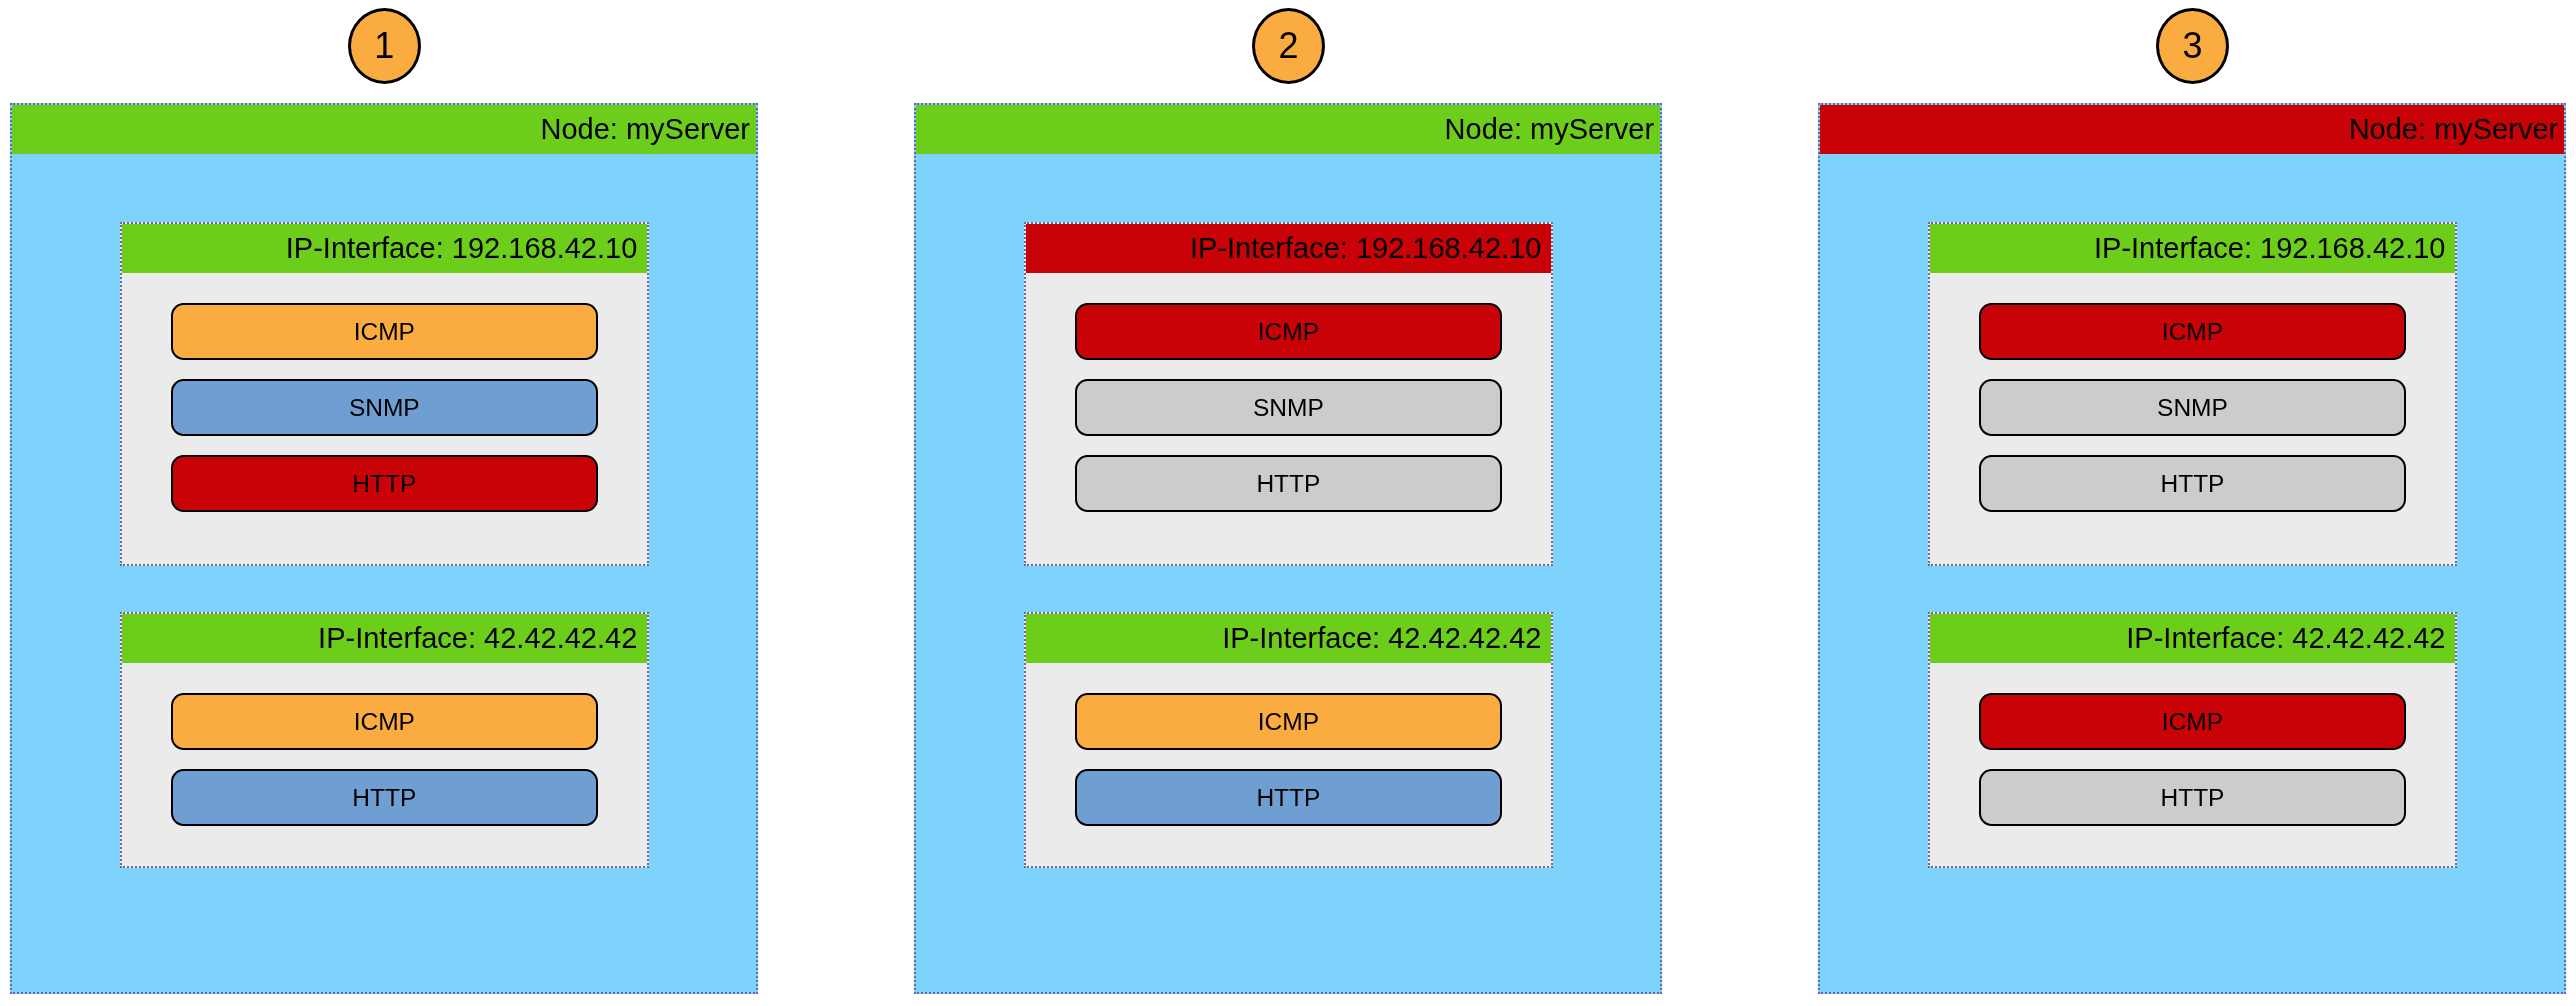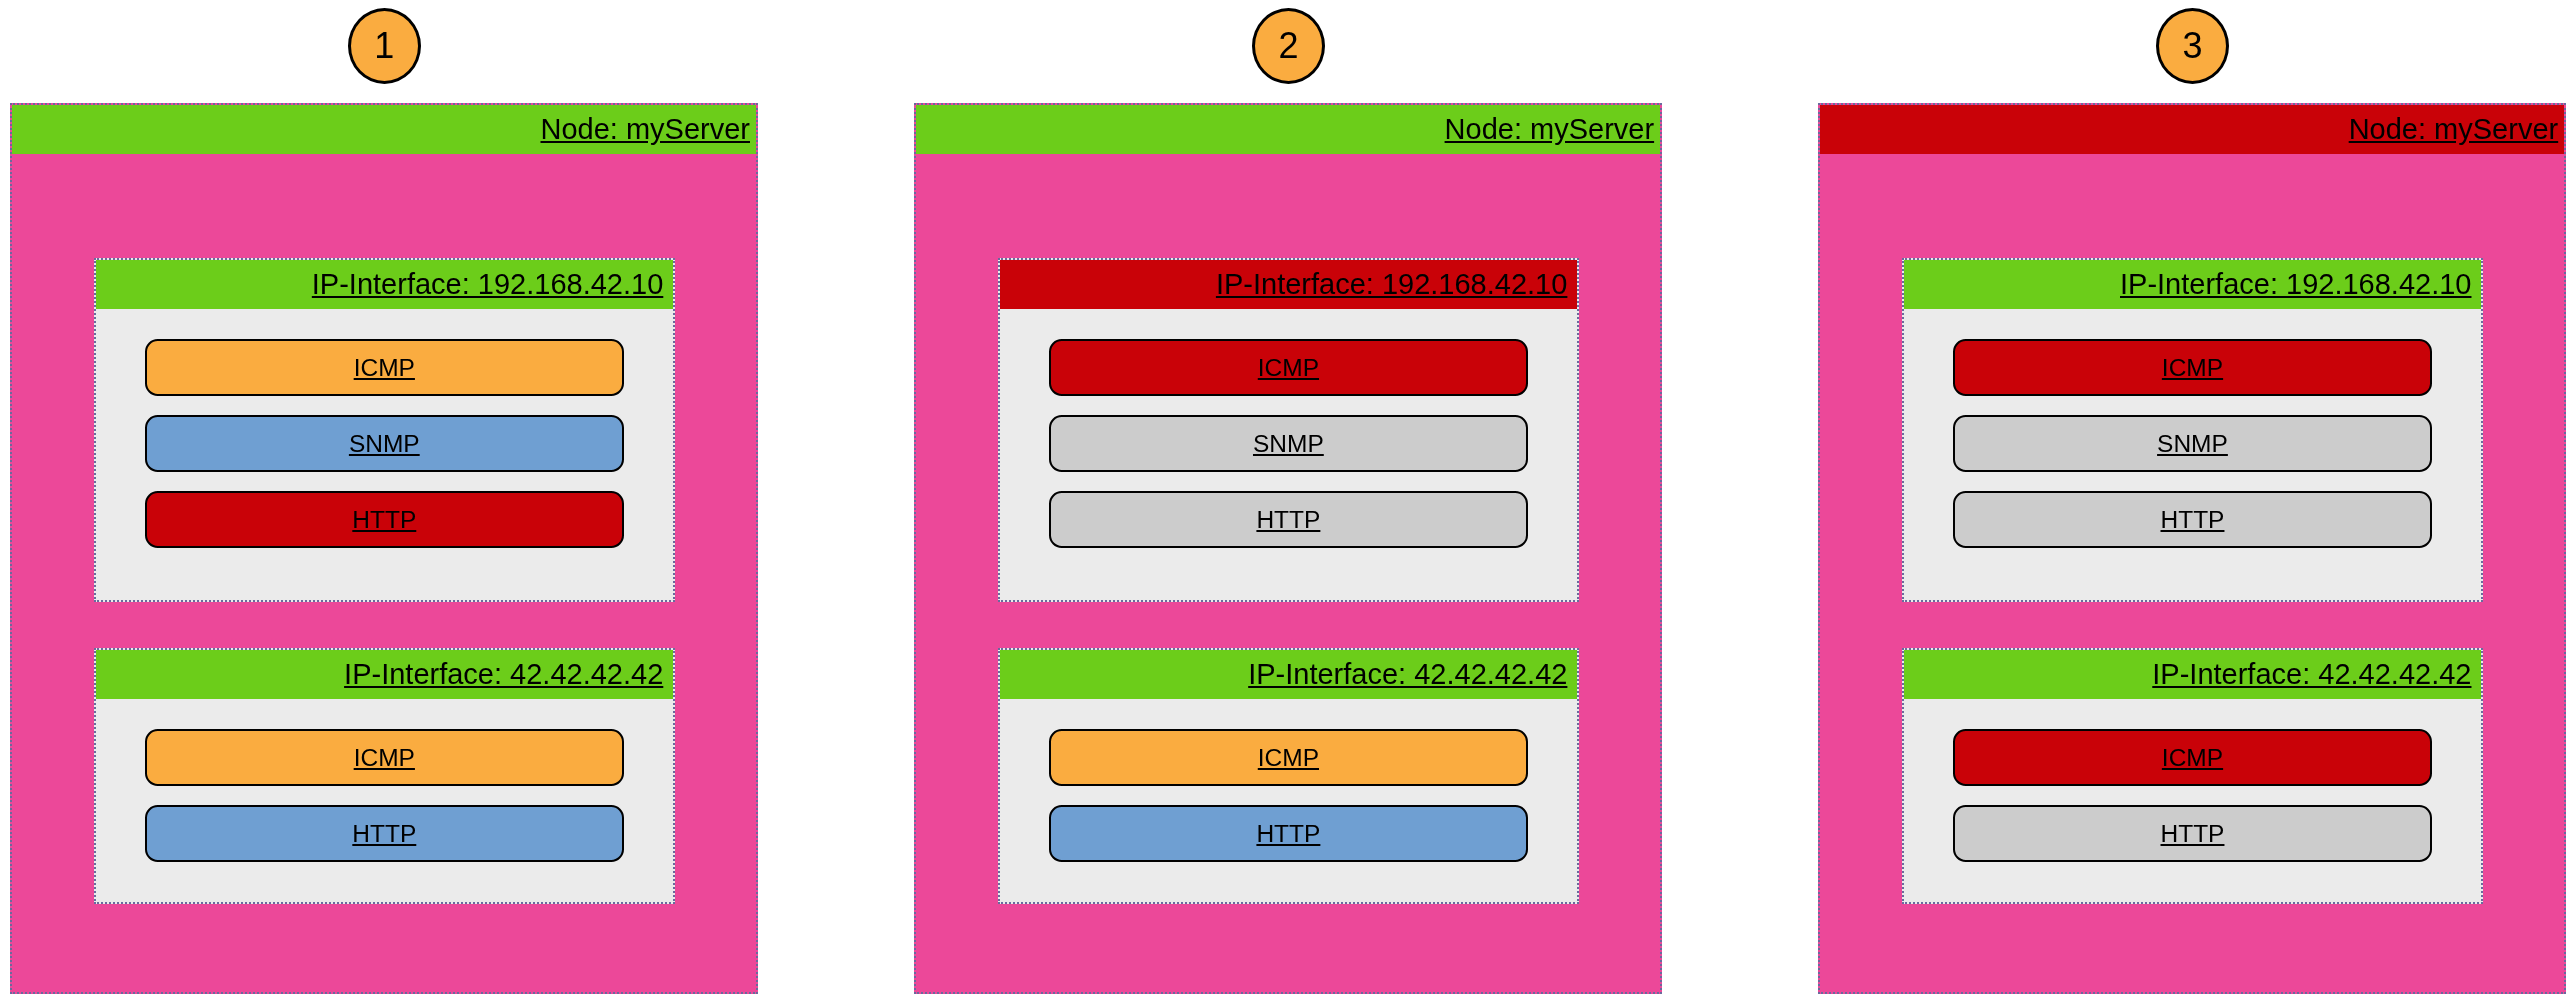--- a/index.html
+++ b/index.html
@@ -8,25 +8,25 @@
   }
   *{box-sizing:border-box; margin:0; padding:0;}
   html,body{width:2576px; height:1007px; background:#fff;
     font-family:"Liberation Sans", sans-serif; color:var(--ink); overflow:hidden;}
   .canvas{width:2576px; height:1007px; display:flex; justify-content:space-between;
     padding:8px 9.5px 0 10.3px;}
   .panel{width:748px; display:flex; flex-direction:column; align-items:center;}
   .badge{width:73px; height:76px; border-radius:50%; border:3.2px solid #000;
     display:flex; align-items:center; justify-content:center;
     font-size:36px; margin-bottom:19px; background:var(--orange);}
-  .node{width:100%; height:891px; border:2.4px dotted var(--dots); background:#ec4899;text-decoration:underline;}
+  .node{width:100%; height:891px; border:2.4px dotted var(--dots); background:#7dd3fc;}
   .hdr{display:flex; align-items:center; justify-content:flex-end; height:49px;
     font-size:29px; white-space:nowrap;}
   .node-hdr{width:100%; padding-right:6.3px;}
-  .iface{width:581px; margin:104px auto 0; border:2.4px dotted var(--dots);
+  .iface{width:529px; margin:68px auto 0; border:2.4px dotted var(--dots);
     background:var(--panel-bg);}
   .iface + .iface{margin-top:46px;}
   .iface-hdr{width:100%; padding-right:9.5px;}
   .iface-body{display:flex; flex-direction:column; gap:19px; padding:30px 49px 52px;}
   .iface-2 .iface-body{padding-bottom:40px;}
   .proto{height:57px; border:2.4px solid #000; border-radius:12.7px;
     display:flex; align-items:center; justify-content:center; font-size:24.5px;}
   [data-status="green"]{background:var(--green);}
   [data-status="red"]{background:var(--red);}
   [data-status="orange"]{background:var(--orange);}

